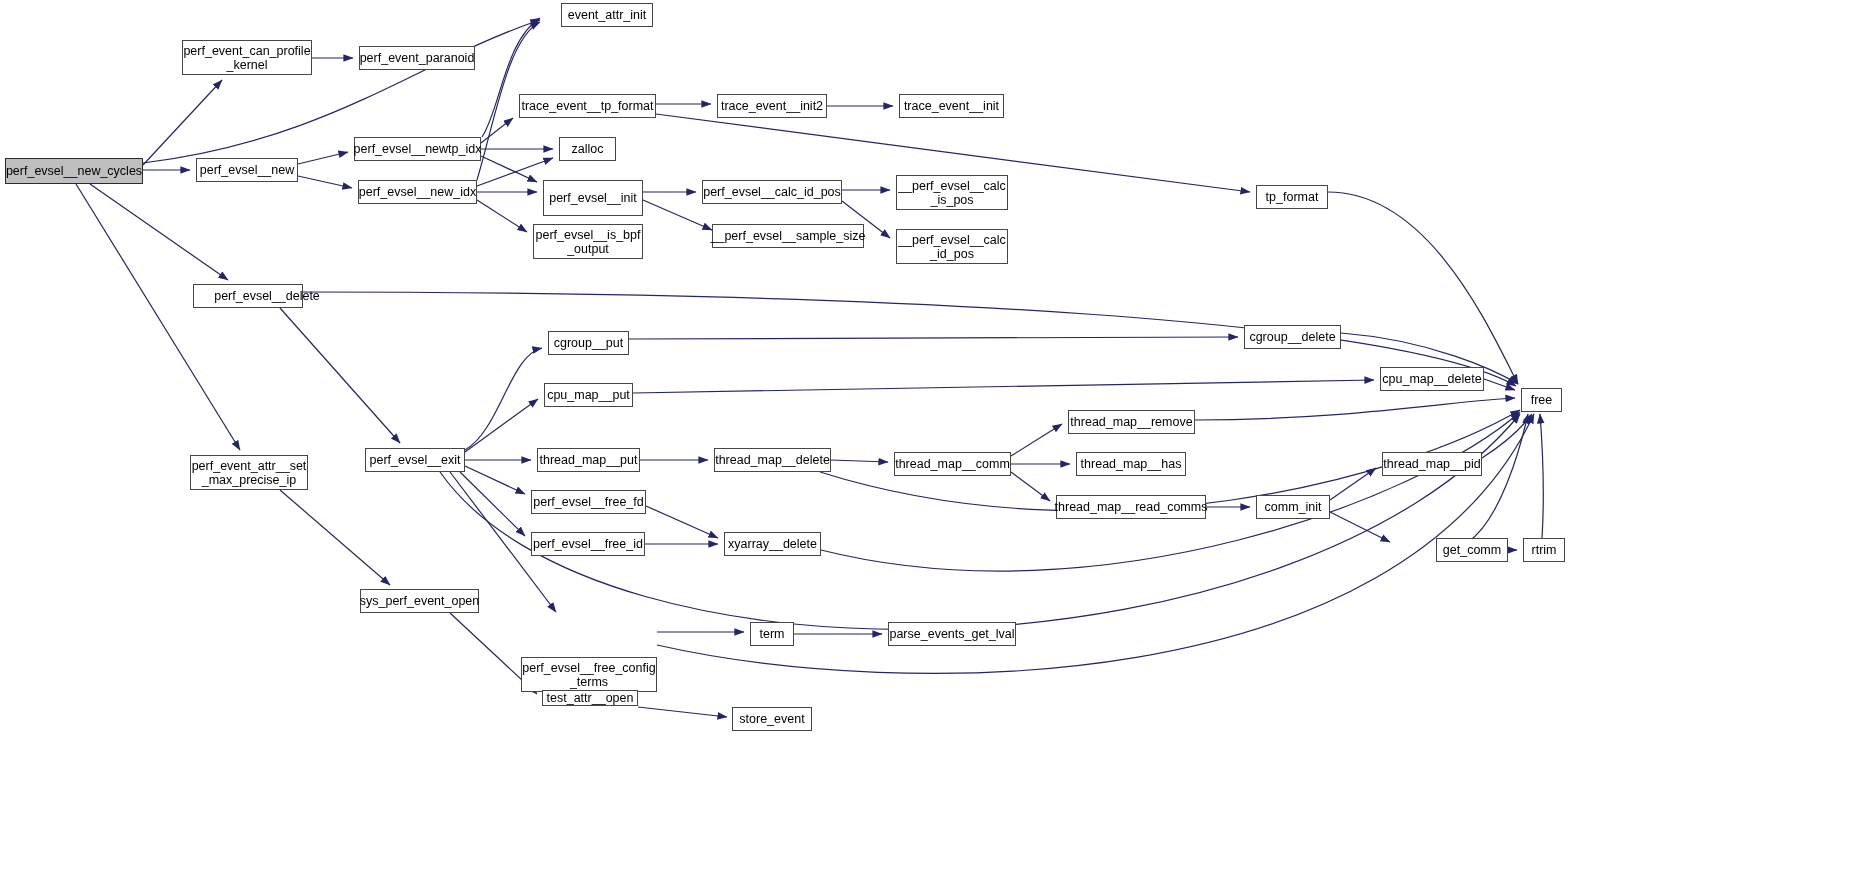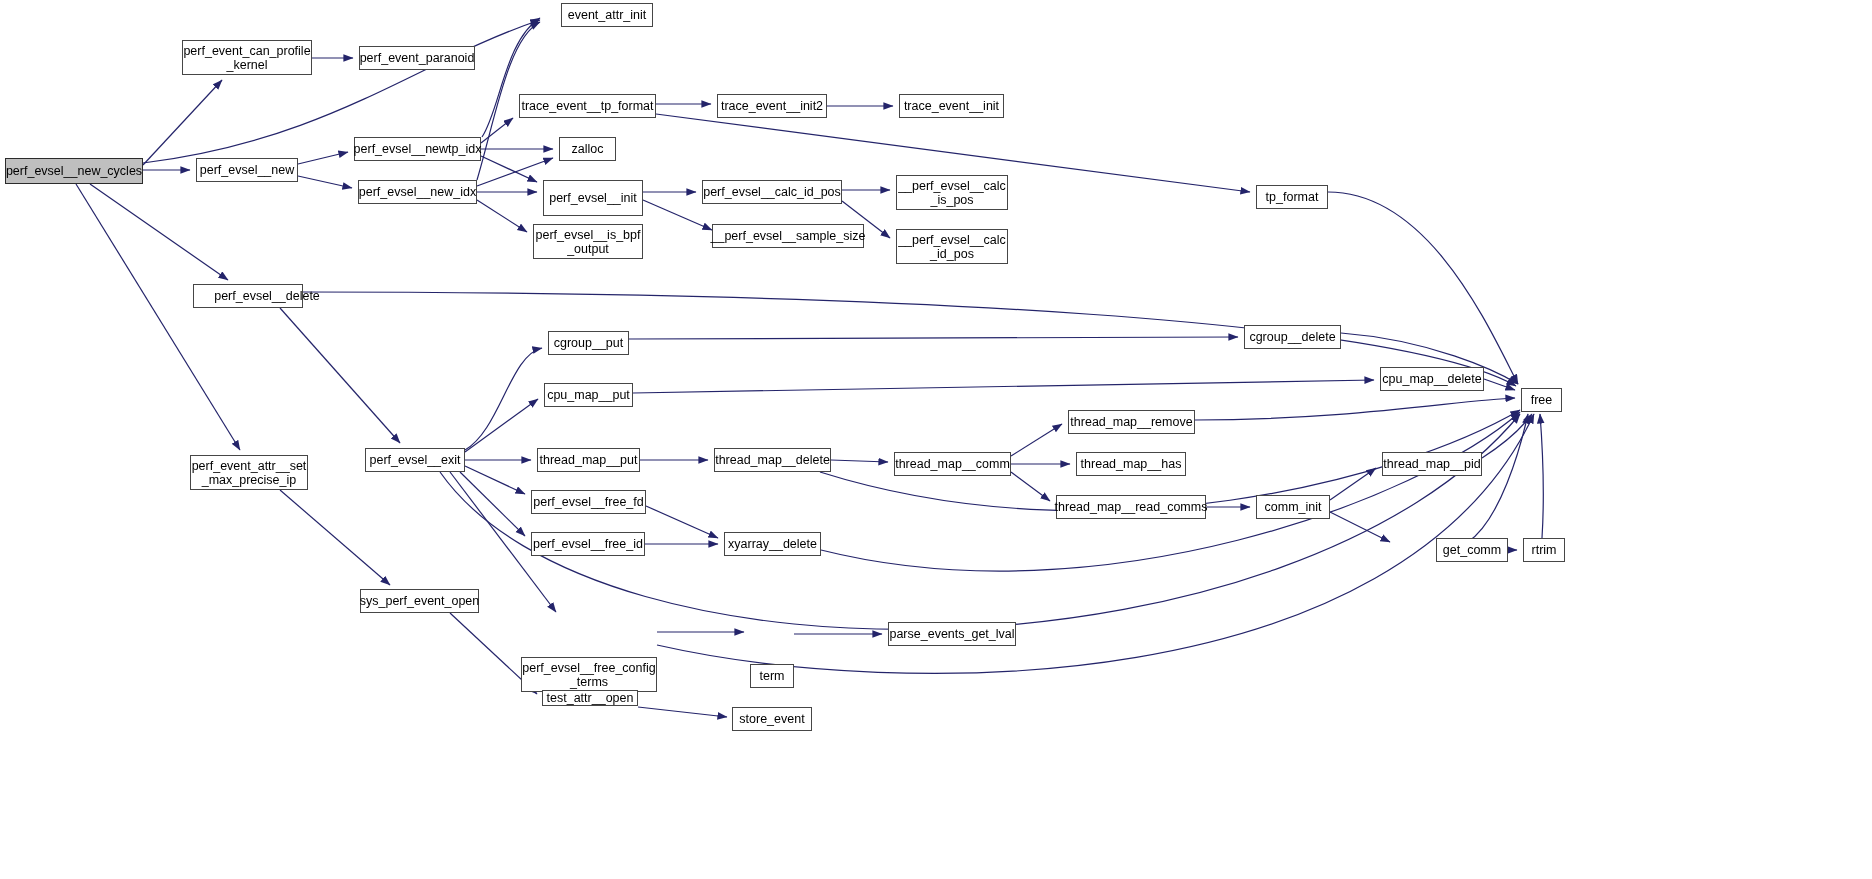--- a/index.html
+++ b/index.html
@@ -148,21 +148,21 @@
       <div class="node" style="left: 544px; top: 383px; width: 89px; height: 24px;">cpu_map__put</div>
       <div class="node" style="left: 537px; top: 448px; width: 103px; height: 24px;">thread_map__put</div>
       <div class="node" style="left: 531px; top: 490px; width: 115px; height: 24px;">perf_evsel__free_fd</div>
       <div class="node" style="left: 531px; top: 532px; width: 114px; height: 24px;">perf_evsel__free_id</div>
       <div class="node" style="left: 360px; top: 589px; width: 119px; height: 24px;">sys_perf_event_open</div>
       <div class="node" style="left: 521px; top: 617px; width: 136px; height: 35px; margin-top: 40px;">perf_evsel__free_config
 _terms</div>
       <div class="node" style="left: 542px; top: 690px; width: 96px; height: 16px;">test_attr__open</div>
       <div class="node" style="left: 714px; top: 448px; width: 117px; height: 24px;">thread_map__delete</div>
       <div class="node" style="left: 724px; top: 532px; width: 97px; height: 24px;">xyarray__delete</div>
-      <div class="node" style="left: 750px; top: 622px; width: 44px; height: 24px; margin-top: 42px;">term</div>
+      <div class="node" style="left: 750px; top: 622px; width: 44px; height: 24px;">term</div>
       <div class="node" style="left: 732px; top: 707px; width: 80px; height: 24px;">store_event</div>
       <div class="node" style="left: 888px; top: 622px; width: 128px; height: 24px;">parse_events_get_lval</div>
       <div class="node" style="left: 894px; top: 452px; width: 117px; height: 24px;">thread_map__comm</div>
       <div class="node" style="left: 1068px; top: 410px; width: 127px; height: 24px;">thread_map__remove</div>
       <div class="node" style="left: 1076px; top: 452px; width: 110px; height: 24px;">thread_map__has</div>
       <div class="node" style="left: 1056px; top: 495px; width: 150px; height: 24px;">thread_map__read_comms</div>
       <div class="node" style="left: 1256px; top: 495px; width: 74px; height: 24px;">comm_init</div>
       <div class="node" style="left: 1244px; top: 325px; width: 97px; height: 24px;">cgroup__delete</div>
       <div class="node" style="left: 1380px; top: 367px; width: 104px; height: 24px;">cpu_map__delete</div>
       <div class="node" style="left: 1382px; top: 452px; width: 100px; height: 24px;">thread_map__pid</div>

